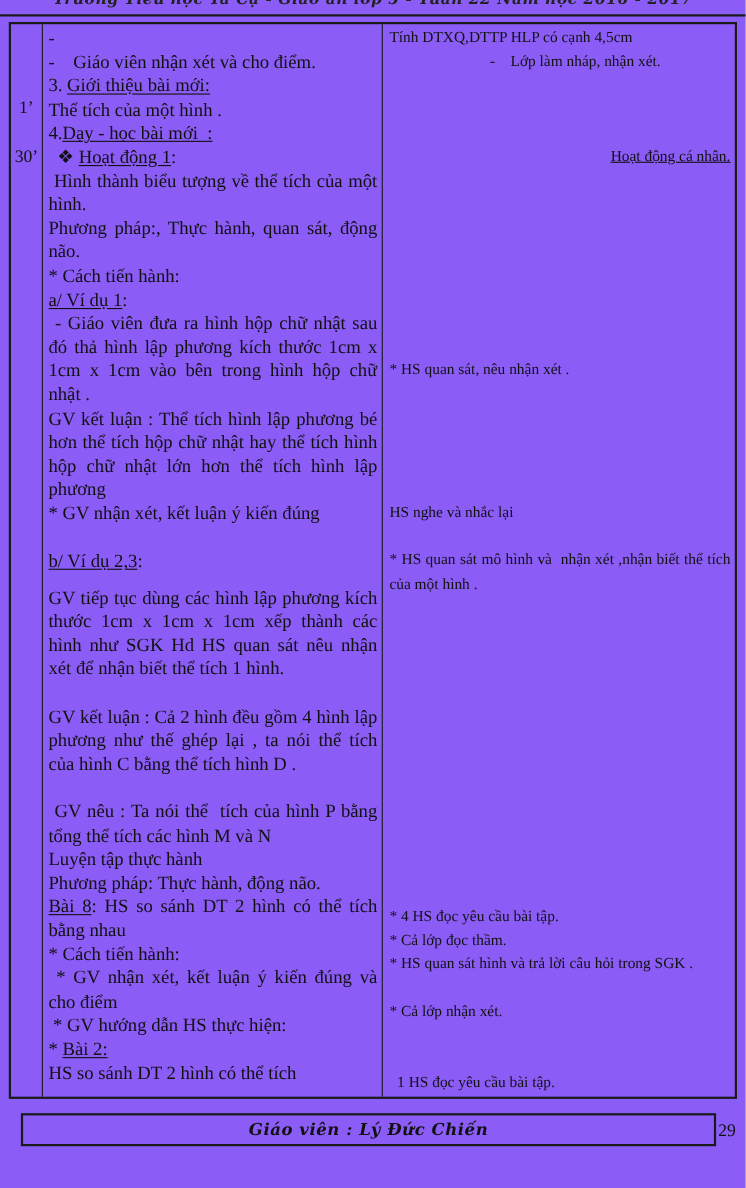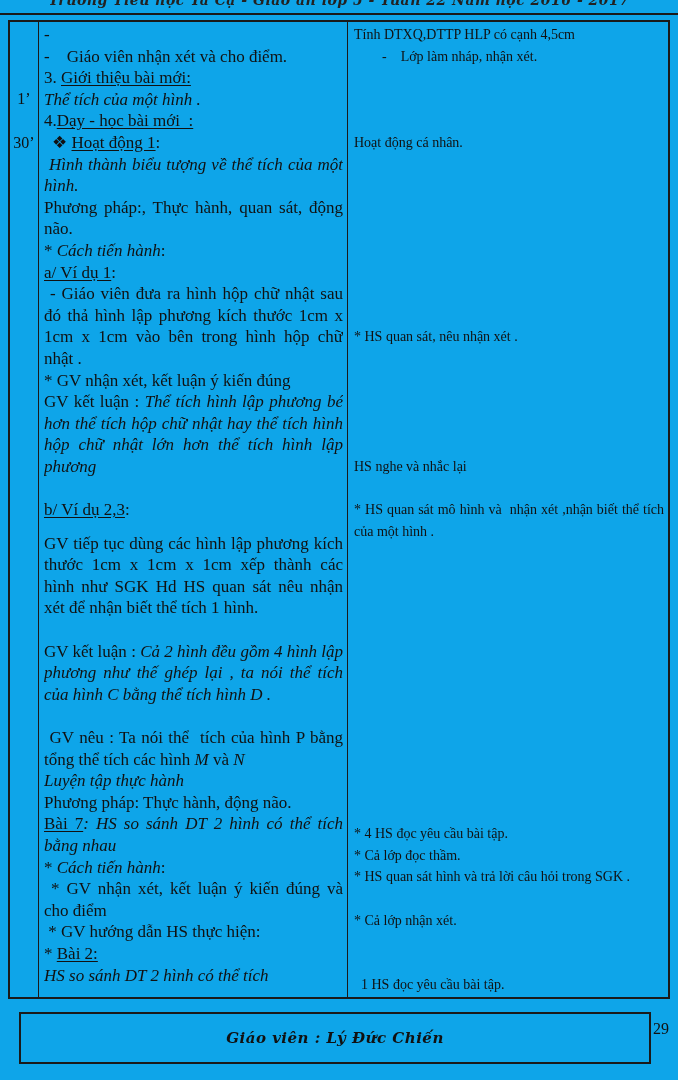--- a/index.html
+++ b/index.html
@@ -1,47 +1,47 @@
 <!DOCTYPE html>
 <html><head>
 <meta charset="utf-8">
 <style>
   html,body{margin:0;padding:0;background:#fff;}
-  .page{position:relative;width:678px;height:1080px;background:#0ea5e9;overflow:hidden;
+  .page{position:relative;width:678px;height:1080px;background:#8b5cf6;overflow:hidden;
         font-family:"Liberation Serif",serif;color:#111;}
   
   .running-header{position:absolute;top:-8px;left:0;width:678px;text-align:center;
         font-family:"DejaVu Serif",serif;font-style:italic;font-weight:bold;
         font-size:14px;color:#222;letter-spacing:.5px;white-space:nowrap;}
   .header-rule{position:absolute;top:13px;left:0;width:678px;height:0;border-top:2px solid #1a1a1a;}
   
   .lesson-table{position:absolute;left:8px;top:20px;width:662px;height:979px;
         border:2px solid #1a1a1a;box-sizing:border-box;display:flex;flex-direction:row;}
   .col{box-sizing:border-box;position:relative;overflow:hidden;}
   .col-time{width:29px;border-right:1.5px solid #1a1a1a;}
   .col-teacher{width:309px;border-right:1.5px solid #1a1a1a;padding:2px 4px 0 5px;}
   .col-student{flex:1;}
   .time-mark{position:absolute;left:0;width:100%;text-align:center;font-size:16px;line-height:21.6px;}
   
   .col-teacher .ln{font-size:17px;line-height:21.6px;text-align:justify;
         white-space:pre-wrap;overflow:hidden;}
   .h1l{height:21.6px;} .h2l{height:43.2px;} .h4l{height:86.4px;} .h5l{height:108px;margin-top:12px;}
   .right{text-align:right;padding-right:6px;white-space:pre;}
-  .it{font-style:italic;}
+  .it{}
   .ul{text-decoration:underline;text-underline-offset:2px;}
   .bullet{padding-left:8px;}
   .spacer{height:21.6px;}
   
   .col-student .blk{position:absolute;left:6px;right:4px;font-size:14px;
         line-height:21.6px;white-space:pre-wrap;}
-  .blk.center{text-align:left;}
+  .blk.center{text-align:right;text-decoration:underline;}
   .blk.just{text-align:justify;}
-  .blk.indent{left:34px;}
+  .blk.indent{left:34px;text-align:center;}
   
-  .footer-box{position:absolute;left:19px;top:1012px;width:632px;height:52px;
+  .footer-box{position:absolute;left:19px;top:1012px;width:632px;height:30px;
         border:2px solid #1a1a1a;box-sizing:border-box;display:flex;
         align-items:center;justify-content:center;}
   .footer-text{font-family:"DejaVu Serif",serif;font-style:italic;font-weight:bold;
         font-size:15px;letter-spacing:.5px;color:#111;}
   .page-number{position:absolute;left:653px;top:1020px;font-size:16px;color:#111;}
 </style>
 </head>
 <body>
 
 <div class="page">
@@ -61,30 +61,30 @@
       <div class="ln h1l right">-&nbsp;&nbsp;&nbsp;&nbsp;Giáo viên nhận xét và cho điểm.</div>
       <div class="ln h1l"><span>3. </span><span class="ul">Giới thiệu bài mới:</span></div>
       <div class="ln h1l it">Thể tích của một hình .</div>
       <div class="ln h1l"><span>4.</span><span class="ul">Dạy - học bài mới  :</span></div>
       <div class="ln h1l bullet"><span>❖ </span><span class="ul">Hoạt động 1</span><span>:</span></div>
       <div class="ln h2l it"> Hình thành biểu tượng về thể tích của một hình.</div>
       <div class="ln h2l">Phương pháp:, Thực hành, quan sát, động não.</div>
       <div class="ln h1l"><span>* </span><span class="it">Cách tiến hành</span><span>:</span></div>
       <div class="ln h1l"><span class="ul">a/ Ví dụ 1</span><span>:</span></div>
       <div class="ln h4l"> - Giáo viên đưa ra hình hộp chữ nhật sau đó thả hình lập phương kích thước 1cm x 1cm x 1cm vào bên trong hình hộp chữ nhật .</div>
+      <div class="ln h4l"><span>GV kết luận : </span><span class="it">Thể tích hình lập phương bé hơn thể tích hộp chữ nhật hay thể tích hình hộp chữ nhật lớn hơn thể tích hình lập phương</span></div>
       <div class="ln h1l">* GV nhận xét, kết luận ý kiến đúng</div>
-      <div class="ln h4l"><span>GV kết luận : </span><span class="it">Thể tích hình lập phương bé hơn thể tích hộp chữ nhật hay thể tích hình hộp chữ nhật lớn hơn thể tích hình lập phương</span></div>
       <div class="spacer"></div>
       <div class="ln h1l"><span class="ul">b/ Ví dụ 2,3</span><span>:</span></div>
       <div class="ln h5l">GV tiếp tục dùng các hình lập phương kích thước 1cm x 1cm x 1cm xếp thành các  hình như SGK Hd HS quan sát nêu nhận xét để nhận biết thể tích 1 hình.</div>
       <div class="ln h4l"><span>GV kết luận : </span><span class="it">Cả 2 hình đều gồm 4 hình lập phương như thế ghép lại , ta nói thể tích của hình C bằng thể tích hình D .</span></div>
       <div class="ln h2l"><span> GV nêu : Ta nói thể  tích của hình P bằng tổng thể tích các hình </span><span class="it">M</span><span> và </span><span class="it">N</span></div>
       <div class="ln h1l it">Luyện tập thực hành</div>
       <div class="ln h1l">Phương pháp: Thực hành, động não.</div>
-      <div class="ln h2l"><span class="ul">Bài 7</span><span class="it">: </span><span class="it">HS so sánh DT 2 hình có thể tích bằng nhau</span></div>
+      <div class="ln h2l"><span class="ul">Bài 8</span><span class="it">: </span><span class="it">HS so sánh DT 2 hình có thể tích bằng nhau</span></div>
       <div class="ln h1l"><span>* </span><span class="it">Cách tiến hành</span><span>:</span></div>
       <div class="ln h2l"> * GV nhận xét, kết luận ý kiến đúng và cho điểm</div>
       <div class="ln h1l"> * GV hướng dẫn HS thực hiện:</div>
       <div class="ln h1l"><span>* </span><span class="ul">Bài 2:</span></div>
       <div class="ln h1l it">HS so sánh DT 2 hình có thể tích</div>
     </div>
 
     <div class="col col-student">
       <div class="blk" style="top:2px">Tính DTXQ,DTTP HLP có cạnh 4,5cm</div>
       <div class="blk indent" style="top:23.6px">-&nbsp;&nbsp;&nbsp;&nbsp;Lớp làm nháp, nhận xét.</div>

